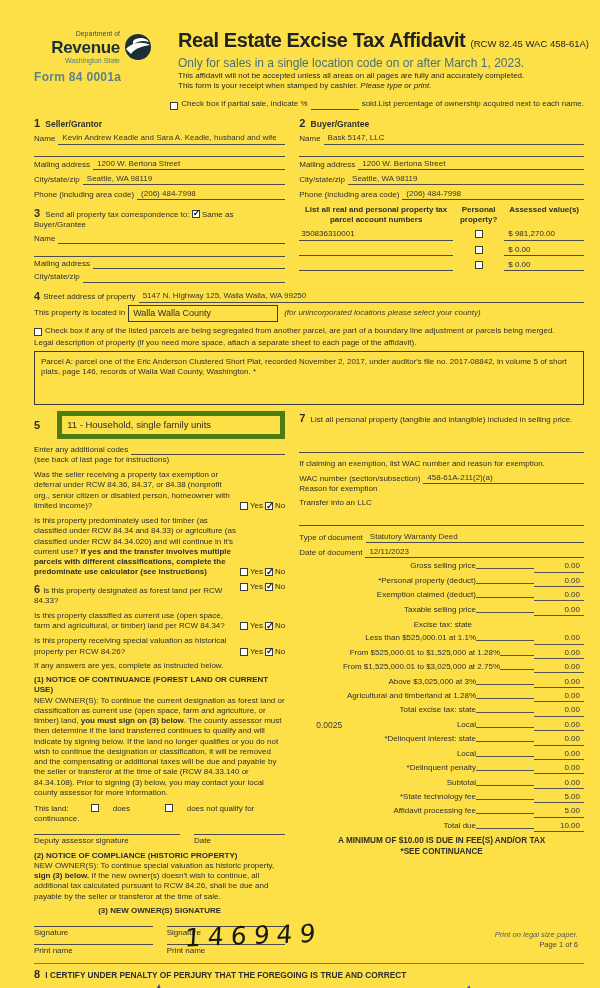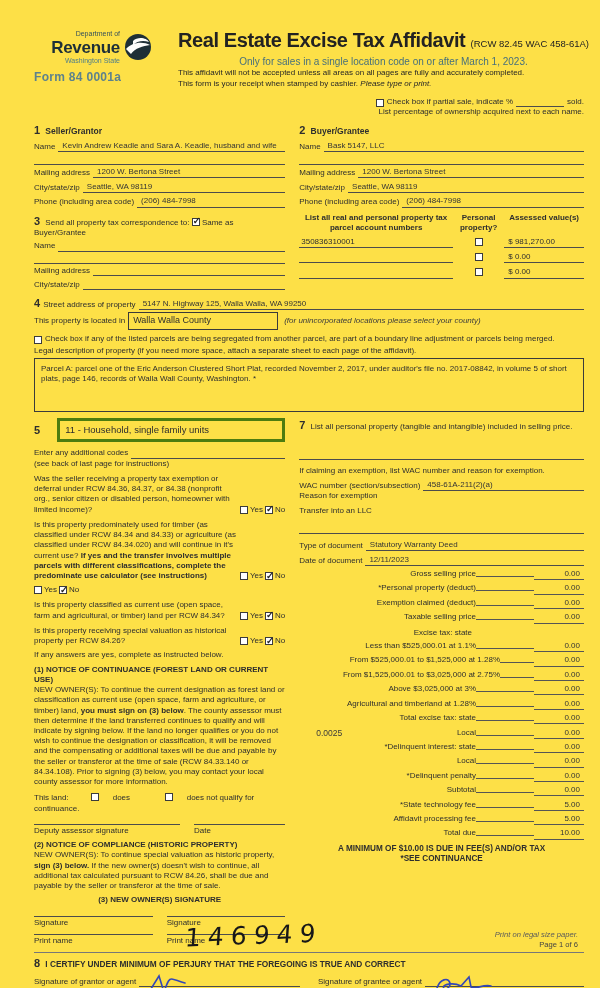--- a/index.html
+++ b/index.html
@@ -22,36 +22,36 @@
   .dept-of { font-size:7px; color:#35505a; }
   .revenue { font-size:17px; font-weight:bold; color:#1d2f38; letter-spacing:-0.3px; line-height:1; }
   .wastate { font-size:7px; color:#4e7d8a; margin-top:1px; }
   .form-no { font-size:12px; font-weight:bold; color:#5d828c; margin-top:4px; letter-spacing:0.3px; }
   .logo-swirl { margin-left:3px; margin-top:2px; }
   .vline { width:2px; background:#8fa6ac; align-self:stretch; margin:2px 8px 0 6px; }
   .title-block { flex:1; padding-top:2px; }
   .title-line { white-space:nowrap; }
   .main-title { font-size:20px; font-weight:bold; color:#222; letter-spacing:-0.4px; }
   .title-suffix { font-size:9.5px; color:#222; margin-left:3px; }
-  .sub1 { font-size:10px; margin-top:2px;text-align:center; }
+  .sub1 { font-size:12px; margin-top:2px; }
   .sub23 { font-size:8px; color:#262626; }
 
   
   .row { display:flex; }
   .cb { display:inline-block; width:8px; height:8px; border:1px solid #3b3b3b; background:#fff;
         position:relative; vertical-align:-1px; flex:none; }
   .cb.checked::after { content:"✓"; position:absolute; top:-3.5px; left:0px; font-size:9.5px; font-weight:bold; color:#222; }
   .fill { border-bottom:1px solid #4c4c4c; }
   .field { display:flex; align-items:flex-end; margin-top:3.5px; }
   .field .lbl { flex:none; padding-right:3px; }
   .field .fill { flex:1; padding:0 0 0 4px; min-height:9px; color:#343434; }
   .secnum { font-size:11px; font-weight:bold; margin-right:3px; }
   .sechead { font-weight:bold; font-size:8.5px; }
 
-  .partial-row { justify-content:flex-end; margin:2px 0 6px 0; align-items:flex-end;flex-direction:column; }
+  .partial-row { justify-content:flex-end; margin:2px 0 6px 0; align-items:flex-end; }
   .partial-left { display:flex; align-items:flex-end; gap:3px; }
   .blank-sm { width:48px; border-bottom:1px solid #4c4c4c; }
 
   .cols { display:flex; }
   .col-l { width:47.5%; padding-right:10px; }
   .col-r { width:52.5%; padding-left:4px; }
 
   
   .ptable { margin-top:5px; }
   .phead { display:flex; font-weight:bold; text-align:center; }
@@ -65,21 +65,21 @@
   .sec4 { margin-top:6px; }
   .county-row { display:flex; align-items:center; margin-top:2px; }
   .county-box { border:1px solid #3b3b3b; width:150px; padding:2px 4px; font-size:9px; margin-left:3px; }
   .county-note { font-style:italic; margin-left:6px; color:#3c3c3c; }
   .seg-row { display:flex; gap:3px; margin-top:4px; align-items:flex-end; }
   .legalbox { border:1.5px solid #3b3b3b; min-height:54px; margin-top:2px; padding:5px 6px; font-size:8px; }
 
   
   .mid-cols { margin-top:6px; }
   .code-row { display:flex; align-items:center; }
-  .code-box { border:3px solid #4d7c0f; flex:1; margin-left:14px; padding:3px 5px; font-size:9.5px; }
+  .code-box { border:5px solid #4d7c0f; flex:1; margin-left:14px; padding:3px 5px; font-size:9.5px; }
   .qrow { display:flex; margin-top:5px; }
   .qtext { flex:1; padding-right:4px; }
   .yn { flex:none; white-space:nowrap; display:flex; align-items:center; gap:2px; align-self:flex-end; }
   .yn.top { align-self:flex-start; }
   .notice { margin-top:4px; }
   .landrow { display:flex; margin-top:6px; gap:4px; }
   .landrow .seg { display:flex; gap:14px; }
   .landrow .c1 { width:70px; }
   .sig2 { display:flex; gap:14px; margin-top:10px; }
   .sig2 .half { flex:1; }
@@ -301,20 +301,21 @@
         </span>
         <span class="yn">
             <span class="cb"></span>
             <span>Yes</span>
             <span class="cb checked"></span>
             <span>No</span>
           </span>
       </div>
 
       <div class="qrow mt4">
+        <span class="qtext"><span class="secnum">6</span><span>Is this property designated as forest land per RCW 84.33?</span></span>
         <span class="yn top">
             <span class="cb"></span>
             <span>Yes</span>
             <span class="cb checked"></span>
             <span>No</span>
           </span>
       </div>
       <div class="qrow">
         <span class="qtext">Is this property classified as current use (open space, farm and agricultural, or timber) land per RCW 84.34?</span>
         <span class="yn">
@@ -514,21 +515,21 @@
         </div>
 
       <div class="min-note">A MINIMUM OF $10.00 IS DUE IN FEE(S) AND/OR TAX</div>
       <div class="center b" style="font-size:8.2px;">*SEE CONTINUANCE</div>
     </div>
   </div>
 
   <div class="sec8">
     <div>
       <span class="secnum">8</span>
-      <span class="b" style="font-size:8.3px;">I CERTIFY UNDER MINIMUM OF PERJURY THAT THE FOREGOING IS TRUE AND CORRECT</span>
+      <span class="b" style="font-size:8.3px;">I CERTIFY UNDER PENALTY OF PERJURY THAT THE FOREGOING IS TRUE AND CORRECT</span>
     </div>
     <div class="sec8-cols">
       <div class="half">
         <div class="field">
           <span class="lbl">Signature of grantor or agent</span>
           <span class="fill">
               <svg class="sigsvg" width="80" height="20" viewBox="0 0 80 20">
                 <path d="M6 18 L16 2 L20 15 C21.5 19 23 11 25.5 7 C28 3 31 6 42 9" fill="none" stroke="#3347b8" stroke-width="1.6" stroke-linecap="round"></path>
               </svg>
             </span>

